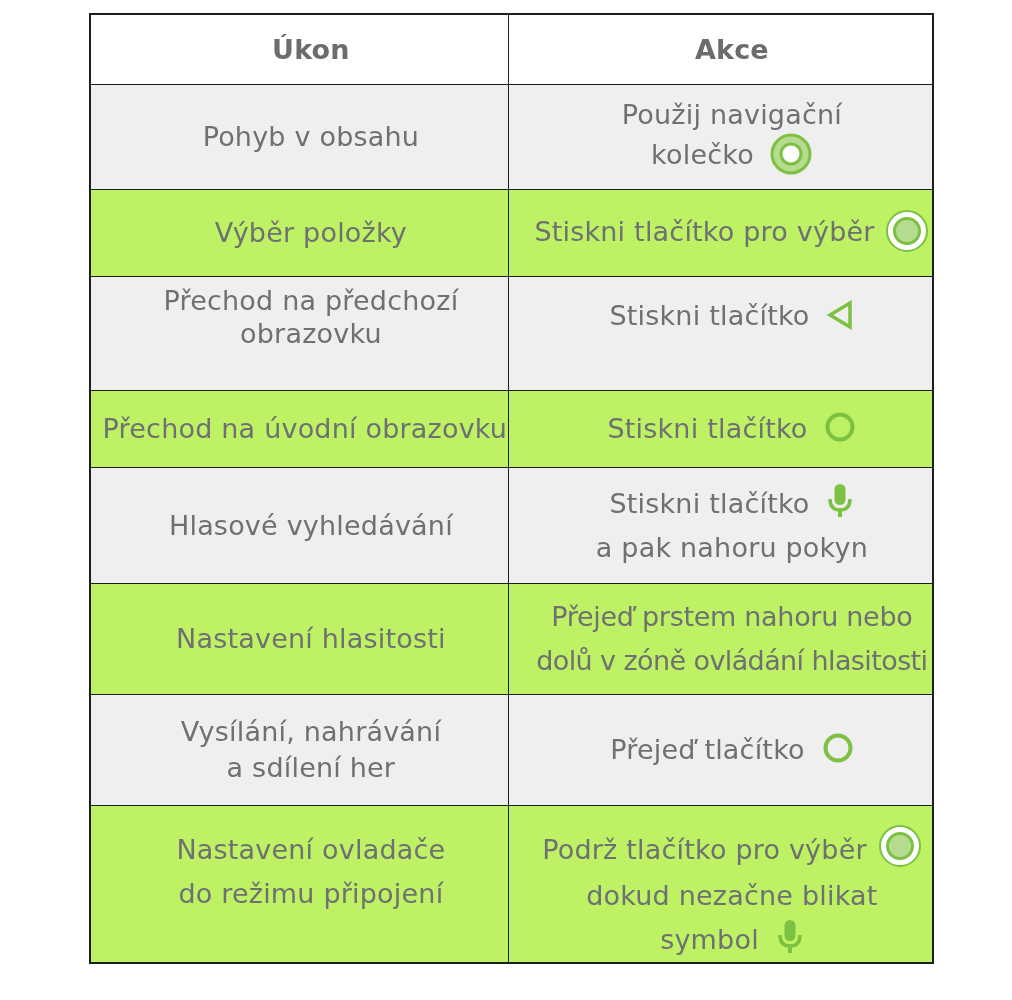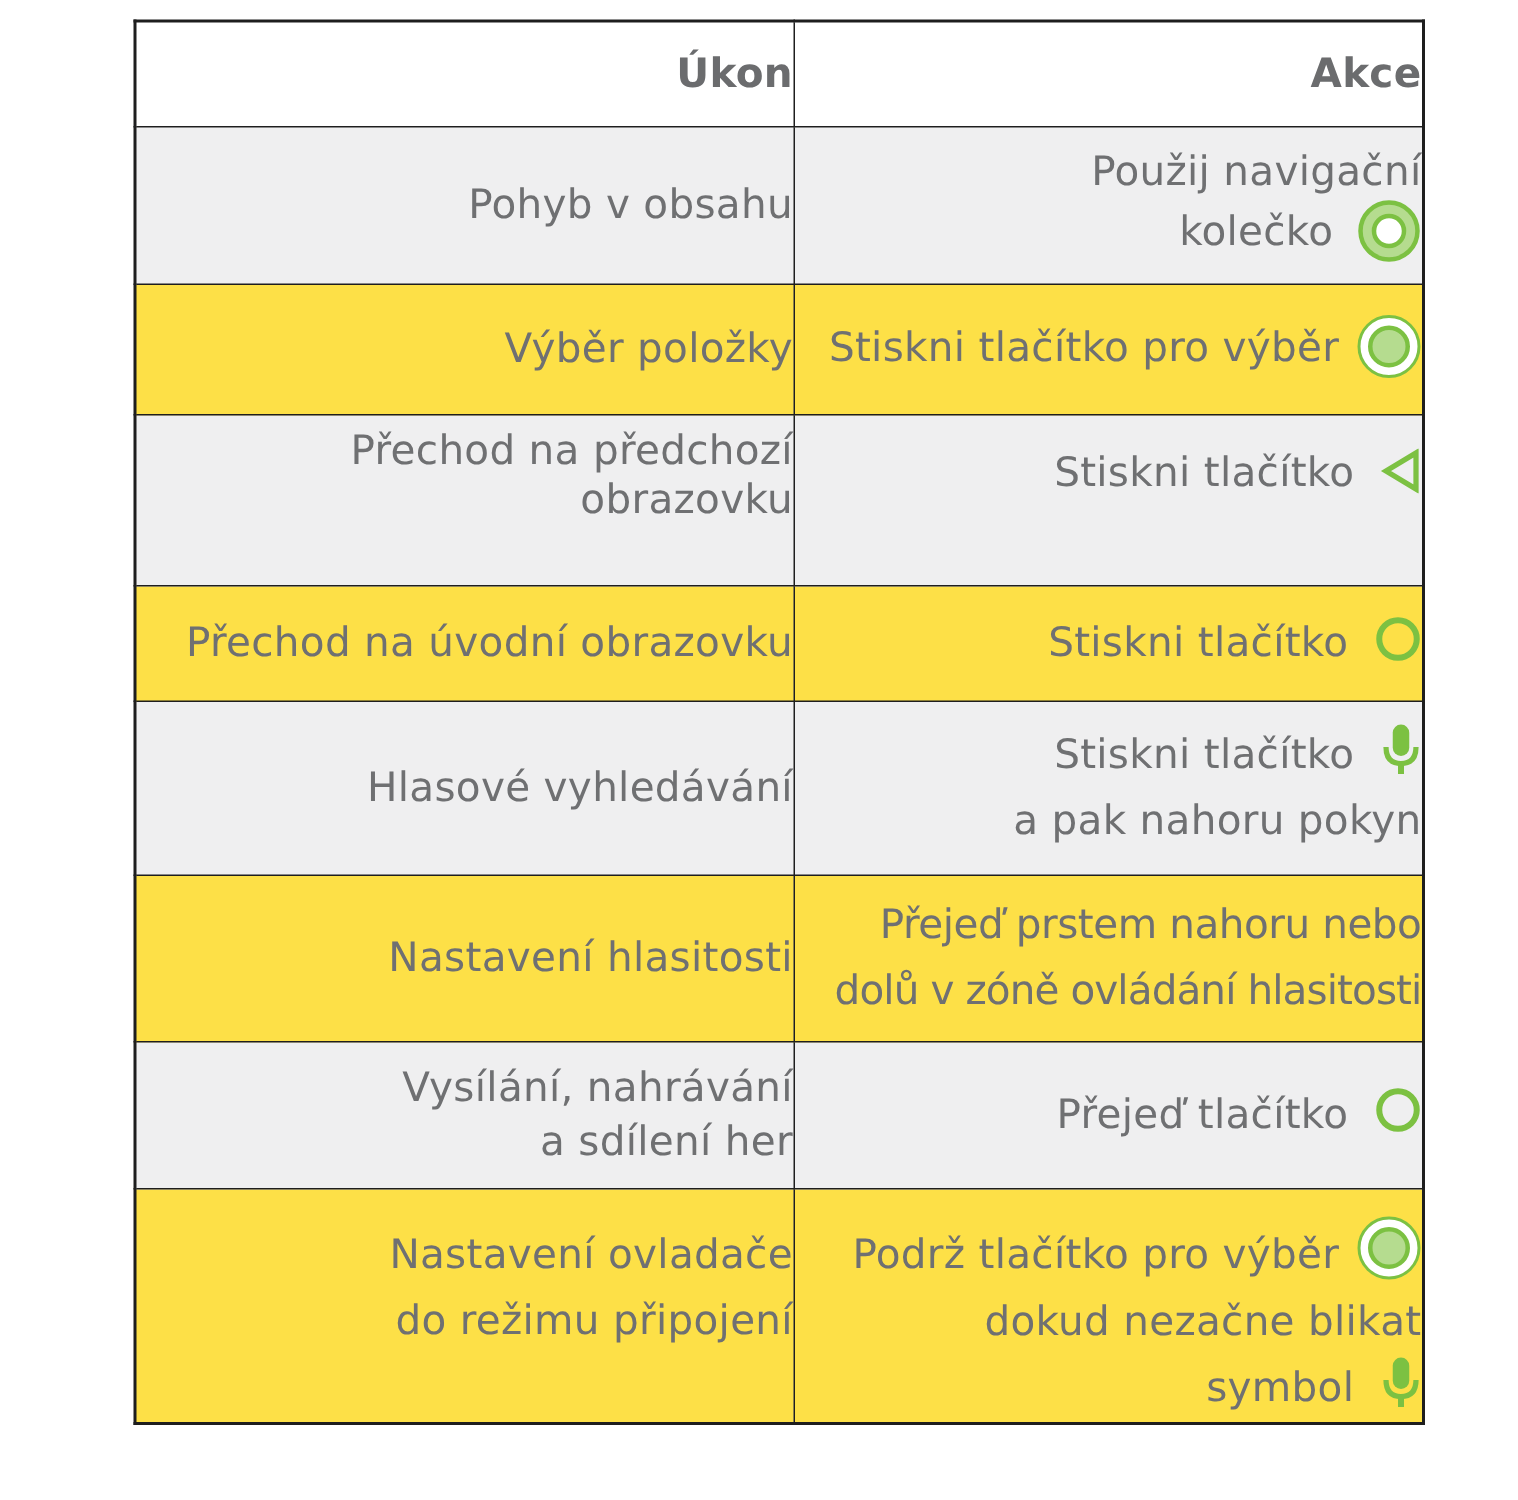--- a/index.html
+++ b/index.html
@@ -19,37 +19,37 @@
       left: 89px;
       top: 13px;
       width: 845px;
       border-collapse: collapse;
       border: 2px solid #1e1e1e;
     }
     .tbl td, .tbl th {
       border: 1.5px solid #1e1e1e;
       padding: 0 0 0 23px;
       vertical-align: middle;
-      text-align: right;
+      text-align: center;
       font-size: 27px;
       line-height: 38px;
       font-weight: normal;
       letter-spacing: 0.2px;
     }
     .tbl th {
       font-weight: bold;
       font-size: 27px;
       color: #6b6c6e;
       height: 69px;
       background: #ffffff;
     }
     .col-a { width: 399px; }
     .col-b { width: 423px; border-radius: 18px; }
     tr.shade td { background: #efeff0; }
-    tr.plain td { background: #fde047; }
+    tr.plain td { background: #bef264; }
     td.top { vertical-align: top; }
     .icon {
       display: inline-block;
       vertical-align: middle;
       position: relative;
     }
     .line { display: block; white-space: nowrap; }
     svg { display: block; }
   </style>
 </head>
@@ -108,21 +108,21 @@
         <span class="icon" style="margin-left:8px;top:-3px">
           <svg width="28" height="30" viewBox="0 0 28 30">
             <polygon points="24,3 24,27 4,15" fill="none" stroke="#7cc142" stroke-width="3.5" stroke-linejoin="miter"></polygon>
           </svg>
         </span>
       </span>
     </td>
   </tr>
 
   <tr class="plain" style="height:77px">
-    <td style="padding-left:33px">
+    <td style="padding-left:11px">
       <span class="line">Přechod na úvodní obrazovku</span>
     </td>
     <td>
       <span class="line">
         <span>Stiskni tlačítko</span>
         <span class="icon" style="margin-left:8px;top:-4px">
           <svg width="32" height="32" viewBox="0 0 32 32">
             <circle cx="16" cy="16" r="12.5" fill="none" stroke="#7cc142" stroke-width="4"></circle>
           </svg>
         </span>
@@ -152,21 +152,21 @@
   <tr class="plain" style="height:111px">
     <td>
       <span class="line">Nastavení hlasitosti</span>
     </td>
     <td>
       <span class="line" style="line-height:44px;letter-spacing:-0.3px">Přejeď prstem nahoru nebo</span>
       <span class="line" style="line-height:44px;letter-spacing:-0.6px">dolů v zóně ovládání hlasitosti</span>
     </td>
   </tr>
 
-  <tr class="shade" style="height:98px">
+  <tr class="shade" style="height:111px">
     <td>
       <span class="line" style="line-height:36px">Vysílání, nahrávání</span>
       <span class="line" style="line-height:36px">a sdílení her</span>
     </td>
     <td>
       <span class="line">
         <span>Přejeď tlačítko</span>
         <span class="icon" style="margin-left:8px;top:-4px">
           <svg width="32" height="32" viewBox="0 0 32 32">
             <circle cx="16" cy="16" r="12.5" fill="none" stroke="#7cc142" stroke-width="4"></circle>

